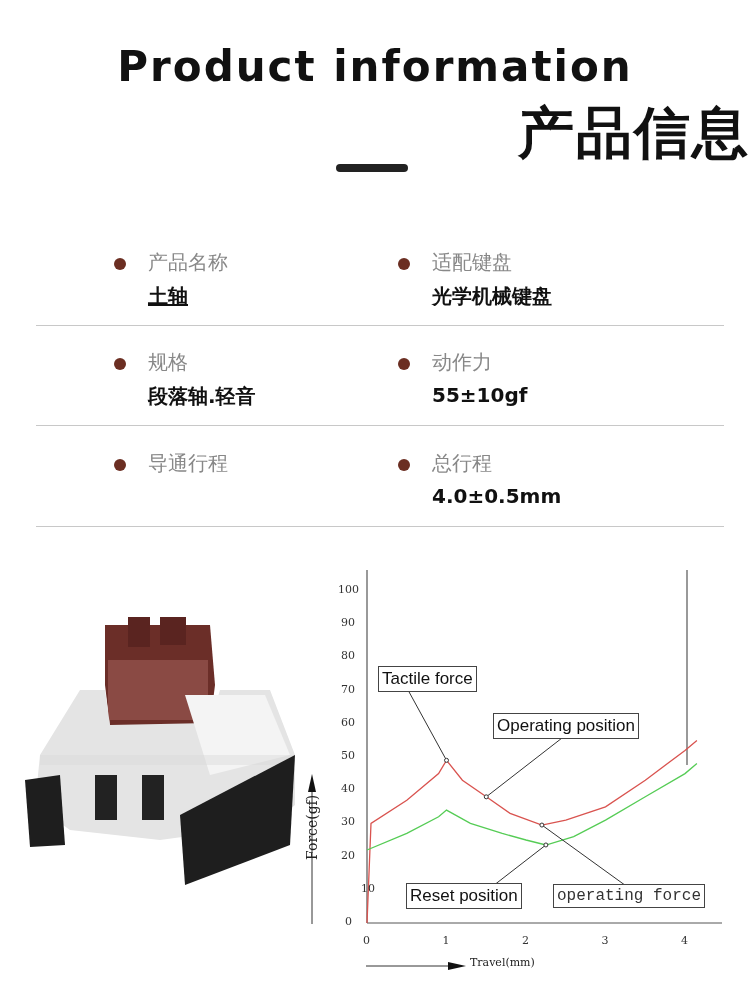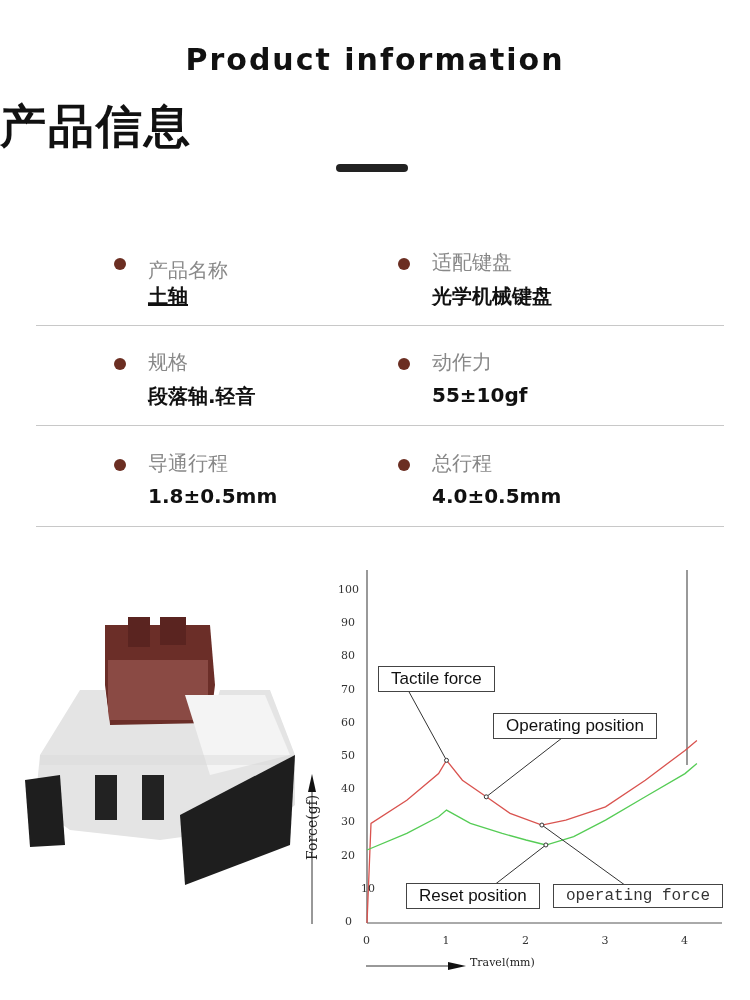--- a/index.html
+++ b/index.html
@@ -1,58 +1,57 @@
 <!DOCTYPE html>
 <html><head>
 <meta charset="utf-8">
 <style>
   html,body{margin:0;padding:0;background:#fff;}
   body{width:750px;height:1000px;position:relative;overflow:hidden;font-family:"DejaVu Sans","Liberation Sans",sans-serif;}
-  .title-en{position:absolute;top:42px;left:0;width:750px;text-align:center;font-size:30px;font-weight:bold;letter-spacing:2px;color:#111;font-family:"DejaVu Sans",sans-serif;}
-  .title-cn{position:absolute;top:96px;left:0;width:750px;text-align:left;font-size:46px;font-weight:bold;color:#111;letter-spacing:2px;}
+  .title-en{position:absolute;top:42px;left:0;width:750px;text-align:center;font-size:42px;font-weight:bold;letter-spacing:2px;color:#111;font-family:"DejaVu Sans",sans-serif;}
+  .title-cn{position:absolute;top:96px;left:0;width:750px;text-align:right;font-size:56px;font-weight:bold;color:#111;letter-spacing:2px;}
   .title-bar{position:absolute;top:164px;left:336px;width:72px;height:8px;border-radius:4px;background:#222;}
   .spec-row{position:absolute;left:36px;width:688px;height:100px;border-bottom:1.5px solid #c8c8c8;}
   .dot{position:absolute;width:12px;height:12px;border-radius:50%;}
   .spec-label{position:absolute;left:112px;font-size:20px;color:#888;white-space:nowrap;}
   .spec-value{position:absolute;left:112px;font-size:20px;font-weight:bold;color:#111;white-space:nowrap;}
   .chart{position:absolute;left:300px;top:560px;width:450px;height:440px;}
   .ylabel{position:absolute;font-family:"DejaVu Serif",serif;font-size:14px;color:#222;transform:rotate(-90deg);transform-origin:left top;white-space:nowrap;}
   .tick{position:absolute;font-family:"DejaVu Serif",serif;font-size:11px;color:#333;}
-  .callout{position:absolute;border:1px solid #444;background:#fff;font-size:17px;color:#111;padding:2px 12px;white-space:nowrap;font-family:"Liberation Sans",sans-serif;}
+  .callout{position:absolute;border:1px solid #444;background:#fff;font-size:17px;color:#111;padding:2px 3px;white-space:nowrap;font-family:"Liberation Sans",sans-serif;}
   .callout.mono{font-family:"Liberation Mono",monospace;font-size:16px;color:#333;}
   .xlabel{position:absolute;font-family:"DejaVu Serif",serif;font-size:11px;color:#222;}
 </style>
 </head>
 <body>
 
 <div class="title-en">Product  information</div>
 <div class="title-cn">产品信息</div>
 <div class="title-bar"></div>
 
 <div id="specs">
     <div class="spec-row" style="top: 225px;">
       <div class="dot" style="left: 78px; top: 33px; background: rgb(107, 46, 34);"></div>
-      <div class="spec-label" style="left: 112px; top: 32px;">产品名称</div>
+      <div class="spec-label" style="left: 112px; top: 24px;">产品名称</div>
       <div class="spec-value" style="left: 112px; top: 58px; text-decoration: underline;">土轴</div>
       <div class="dot" style="left: 362px; top: 33px; background: rgb(107, 46, 34);"></div>
       <div class="spec-label" style="left: 396px; top: 24px;">适配键盘</div>
       <div class="spec-value" style="left: 396px; top: 58px;">光学机械键盘</div>
     </div>
     <div class="spec-row" style="top: 325px;">
       <div class="dot" style="left: 78px; top: 33px; background: rgb(107, 46, 34);"></div>
       <div class="spec-label" style="left: 112px; top: 24px;">规格</div>
       <div class="spec-value" style="left: 112px; top: 58px;">段落轴.轻音</div>
       <div class="dot" style="left: 362px; top: 33px; background: rgb(107, 46, 34);"></div>
       <div class="spec-label" style="left: 396px; top: 24px;">动作力</div>
       <div class="spec-value" style="left: 396px; top: 58px;">55±10gf</div>
     </div>
     <div class="spec-row" style="top: 426px;">
       <div class="dot" style="left: 78px; top: 33px; background: rgb(107, 46, 34);"></div>
       <div class="spec-label" style="left: 112px; top: 24px;">导通行程</div>
-      <div class="spec-value" style="left: 112px; top: 58px;">1.8±0.5mm</div>
       <div class="dot" style="left: 362px; top: 33px; background: rgb(107, 46, 34);"></div>
       <div class="spec-label" style="left: 396px; top: 24px;">总行程</div>
       <div class="spec-value" style="left: 396px; top: 58px;">4.0±0.5mm</div>
     </div>
   </div>
 
 <svg style="position:absolute;left:20px;top:615px" width="280" height="280" viewBox="0 0 280 280">
 
   <polygon points="85,10 190,10 195,70 190,110 90,112 85,70" fill="#6b2e28"></polygon>
   <rect x="108" y="2" width="22" height="30" fill="#5a2420"></rect>

